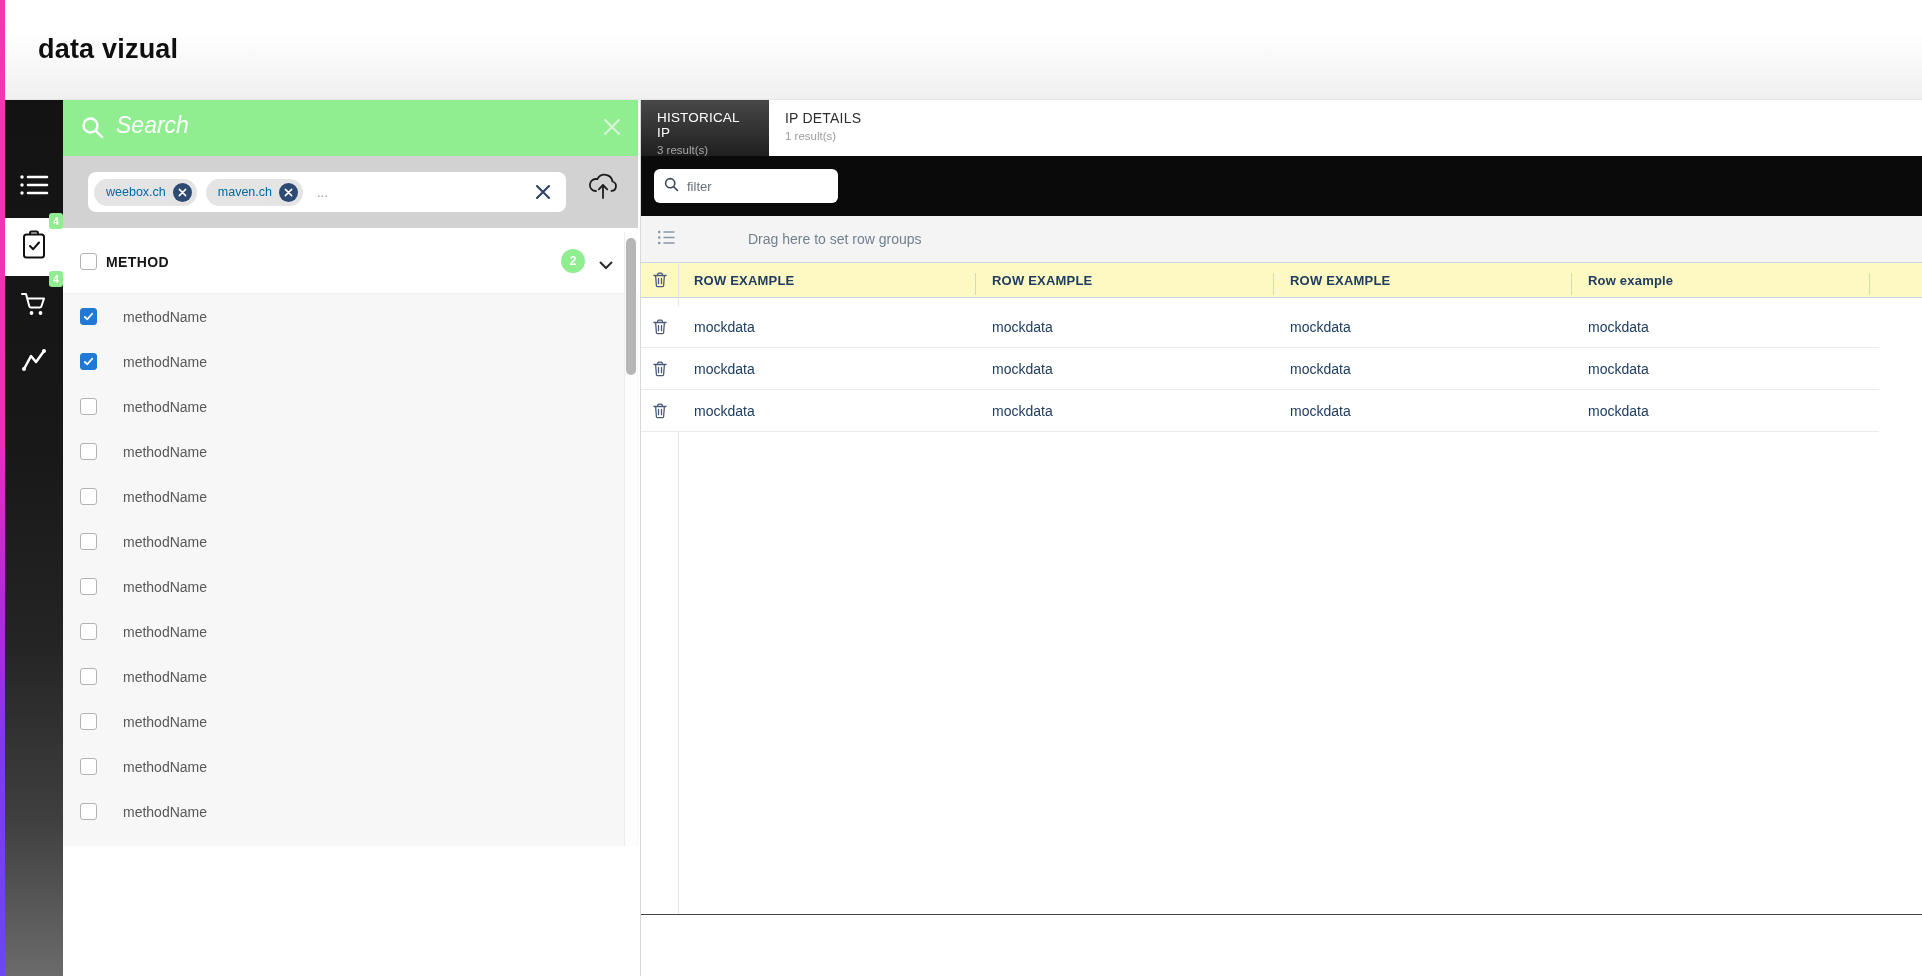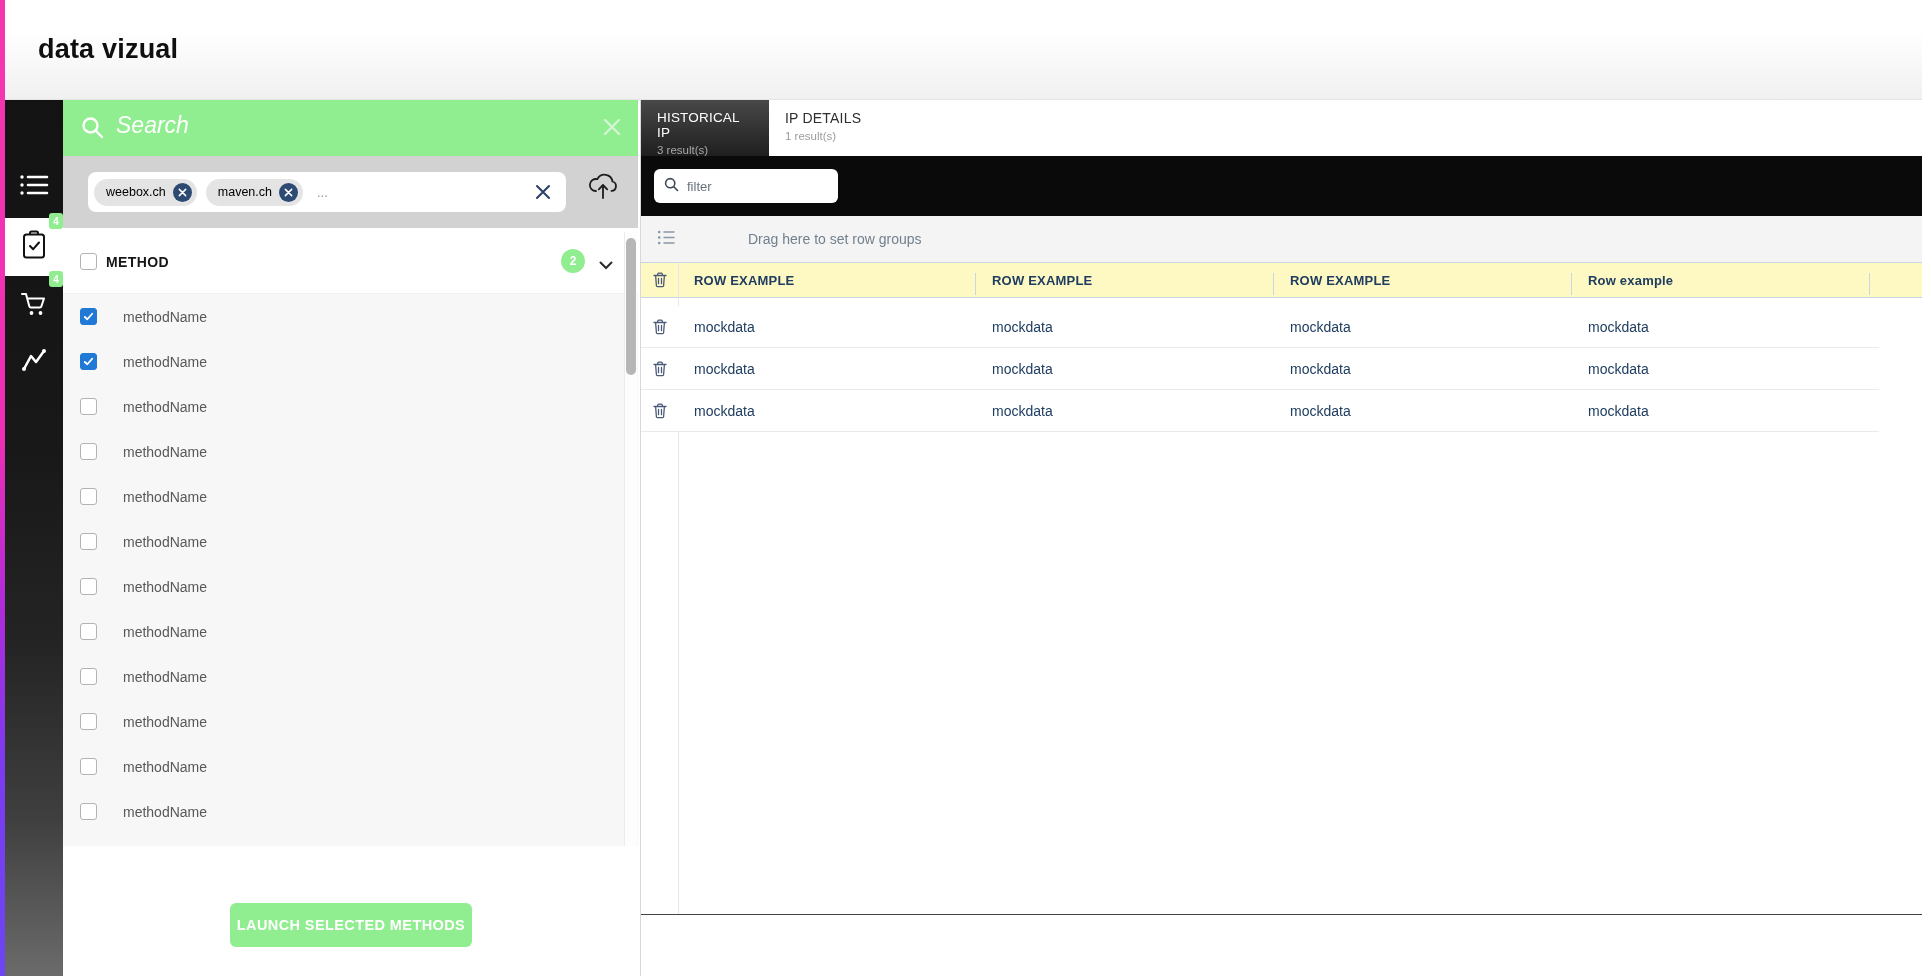--- a/index.html
+++ b/index.html
@@ -30,21 +30,21 @@
   #search-panel { left:63px; top:100px; width:575px; height:876px; background:#fff; }
   #green-header { left:0; top:0; width:575px; height:56px; background:#90ee90;font-style:italic; }
   #gh-search-icon { left:17px; top:15px; }
   #gh-title { left:53px; top:12px; font-size:23px; color:#fff; }
   #gh-close { right:16px; top:17px; cursor:pointer; }
 
   #chips-bar { left:0; top:56px; width:575px; height:72px; background:#d2d2d2; }
   #search-box { position:absolute; left:25px; top:16px; width:478px; height:40px; background:#fff; border-radius:8px;
     display:flex; align-items:center; padding-left:6px; gap:9px; }
   .chip { display:flex; align-items:center; gap:7px; background:#e4e4e4; border-radius:14px; height:27px;
-    padding:0 5px 0 12px; font-size:12.5px; color:#000000; }
+    padding:0 5px 0 12px; font-size:12.5px; color:#0369a1; }
   .chip-x { width:19px; height:19px; border-radius:50%; background:#2d4a73; display:flex; align-items:center; justify-content:center; cursor:pointer; }
   #box-placeholder { color:#9a9a9a; font-size:13px; margin-left:5px; }
   #box-clear { position:absolute; right:14px; top:11px; cursor:pointer; }
   #upload-icon { position:absolute; left:522px; top:13px; cursor:pointer; }
 
   #method-header { left:0; top:128px; width:575px; height:66px; background:#fff; border-bottom:1px solid #f1f1f1; }
   .cb { width:17px; height:17px; border:1.5px solid #b3b3b3; border-radius:3px; background:#fff; flex:none;
     display:flex; align-items:center; justify-content:center; }
   .cb.checked { background:#2079d5; border-color:#2079d5; }
   #mh-checkbox { position:absolute; left:17px; top:25px; }
@@ -276,21 +276,20 @@
         <div class="method-row">
           <div class="cb"></div>
           <span class="method-label">methodName</span>
         </div>
       </div>
 
     <div id="scroll-track" class="abs"></div>
     <div id="scroll-thumb" class="abs"></div>
 
     <div id="panel-footer" class="abs">
-      <button id="launch-btn" class="abs">LAUNCH SELECTED METHODS</button>
     </div>
   </div>
 
   <div id="right-panel" class="abs">
     <div id="tab-bar" class="abs">
       <div class="tab active">
         <div class="tab-title">HISTORICAL IP</div>
         <div class="tab-sub">3 result(s)</div>
       </div>
       <div class="tab">

